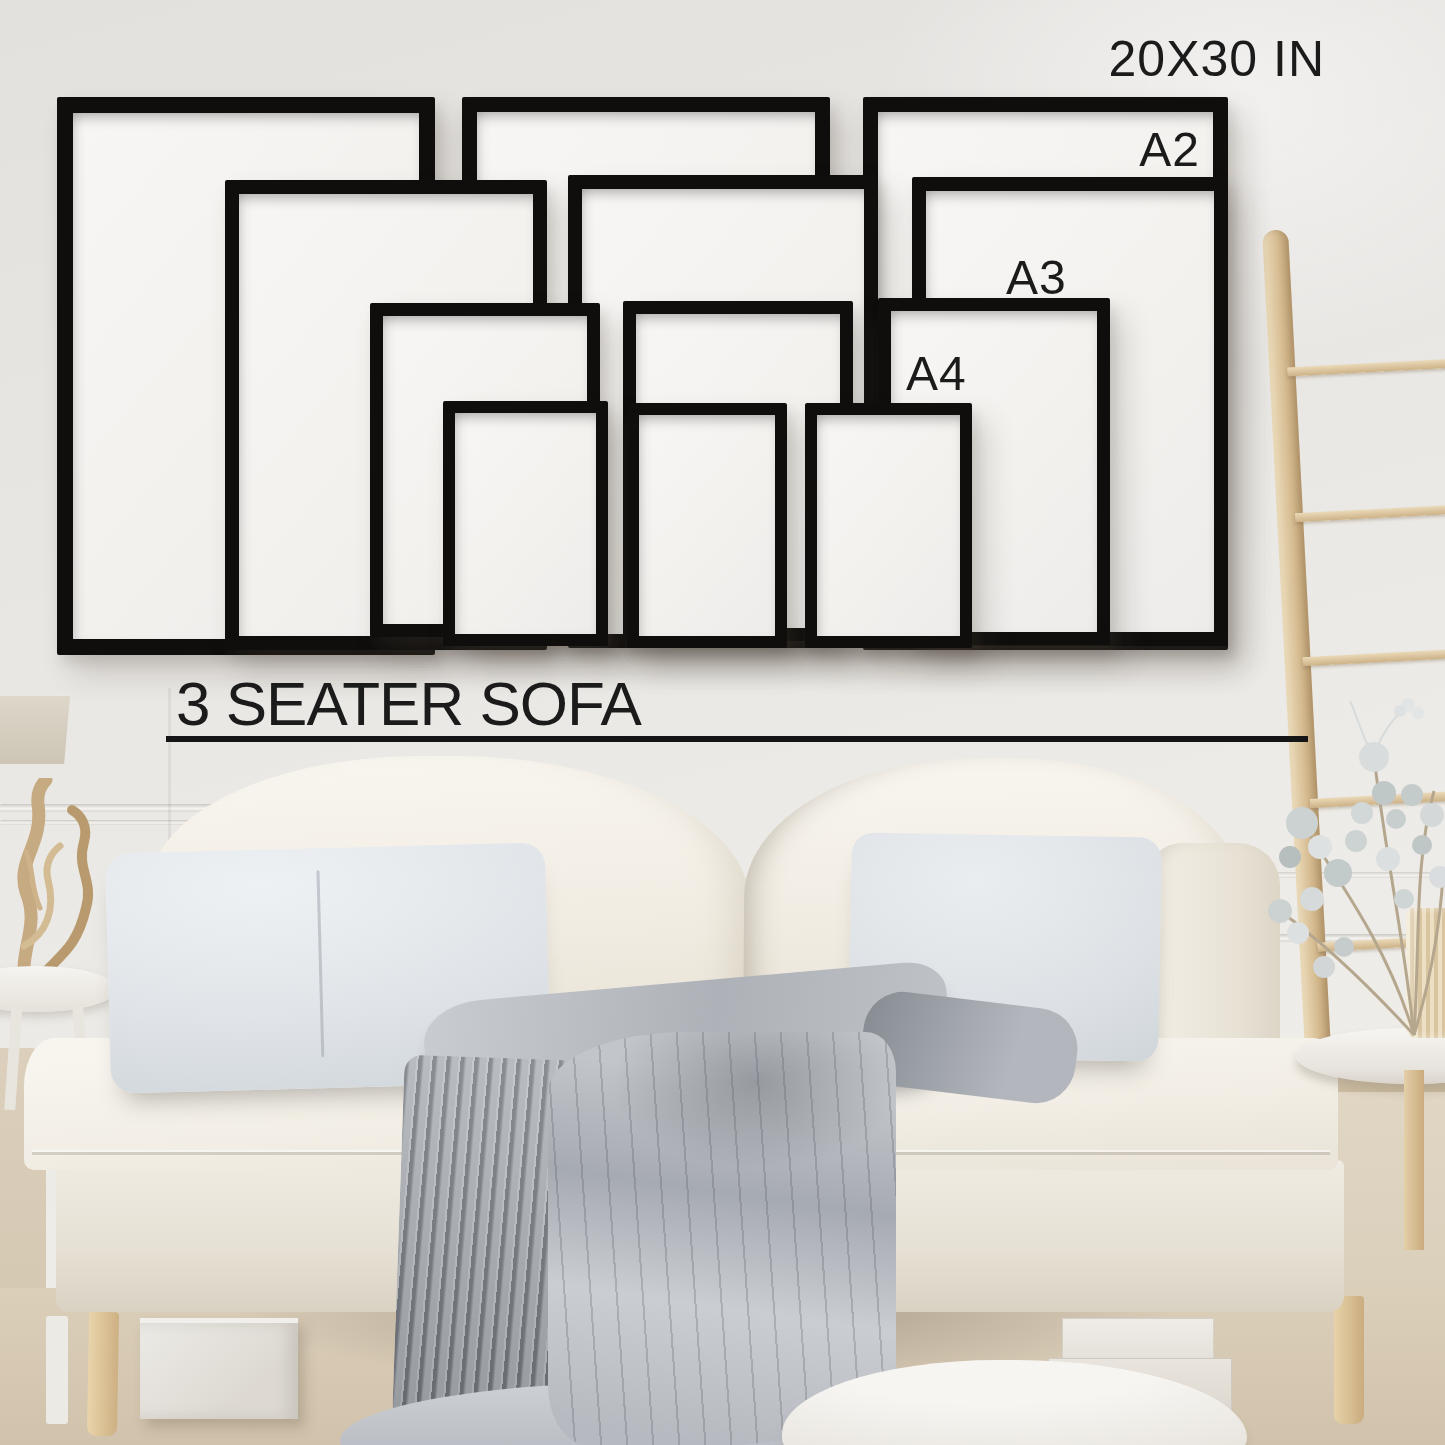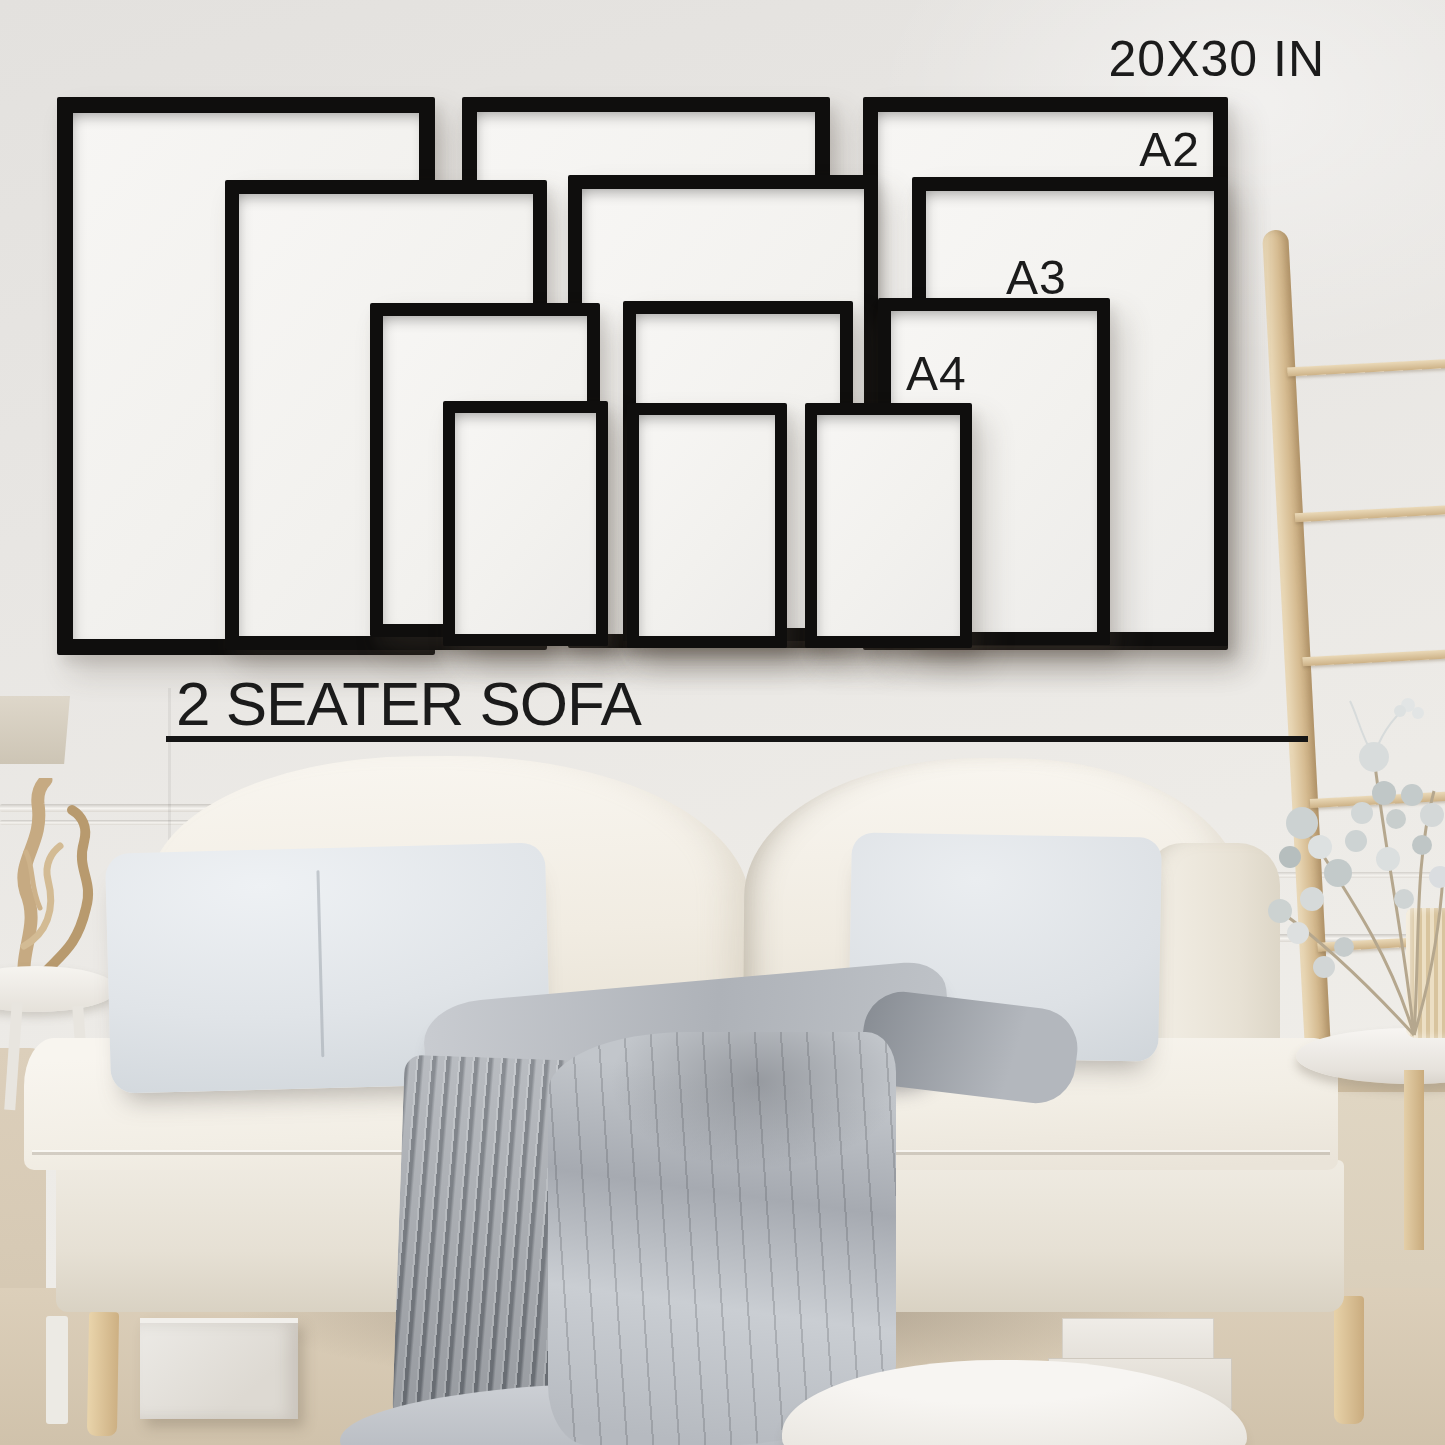--- a/index.html
+++ b/index.html
@@ -194,21 +194,21 @@
       <div class="frame" style="left: 443px; top: 401px; width: 165px; height: 245px; border-width: 12px; z-index: 19;"></div>
       <div class="frame" style="left: 627px; top: 403px; width: 160px; height: 245px; border-width: 12px; z-index: 20;"></div>
       <div class="frame" style="left: 805px; top: 403px; width: 167px; height: 245px; border-width: 12px; z-index: 21;"></div>
     </div>
 
   <span class="size-label label-20x30">20X30 IN</span>
   <span class="size-label label-a2">A2</span>
   <span class="size-label label-a3">A3</span>
   <span class="size-label label-a4">A4</span>
 
-  <span class="sofa-label">2 SEATER SOFA</span>
+  <span class="sofa-label">3 SEATER SOFA</span>
   <div class="abs measure-underline"></div>
 
   <div class="abs lampshade"></div>
   <svg class="abs driftwood" width="126" height="222" viewBox="0 0 126 222">
     <g fill="none" stroke-linecap="round">
       <path d="M34,216 C20,176 48,152 32,114 C22,82 50,66 44,26 C43,16 46,8 52,2" stroke="#c6aa82" stroke-width="13"></path>
       <path d="M40,206 C66,176 82,172 92,130 C100,102 82,92 90,64 C94,49 88,38 78,32" stroke="#b89a6e" stroke-width="10"></path>
       <path d="M30,168 C52,156 62,132 54,102 C50,86 58,74 66,68" stroke="#d3bb94" stroke-width="7"></path>
       <path d="M46,130 C36,108 40,90 32,74" stroke="#cdb28a" stroke-width="5"></path>
     </g>

